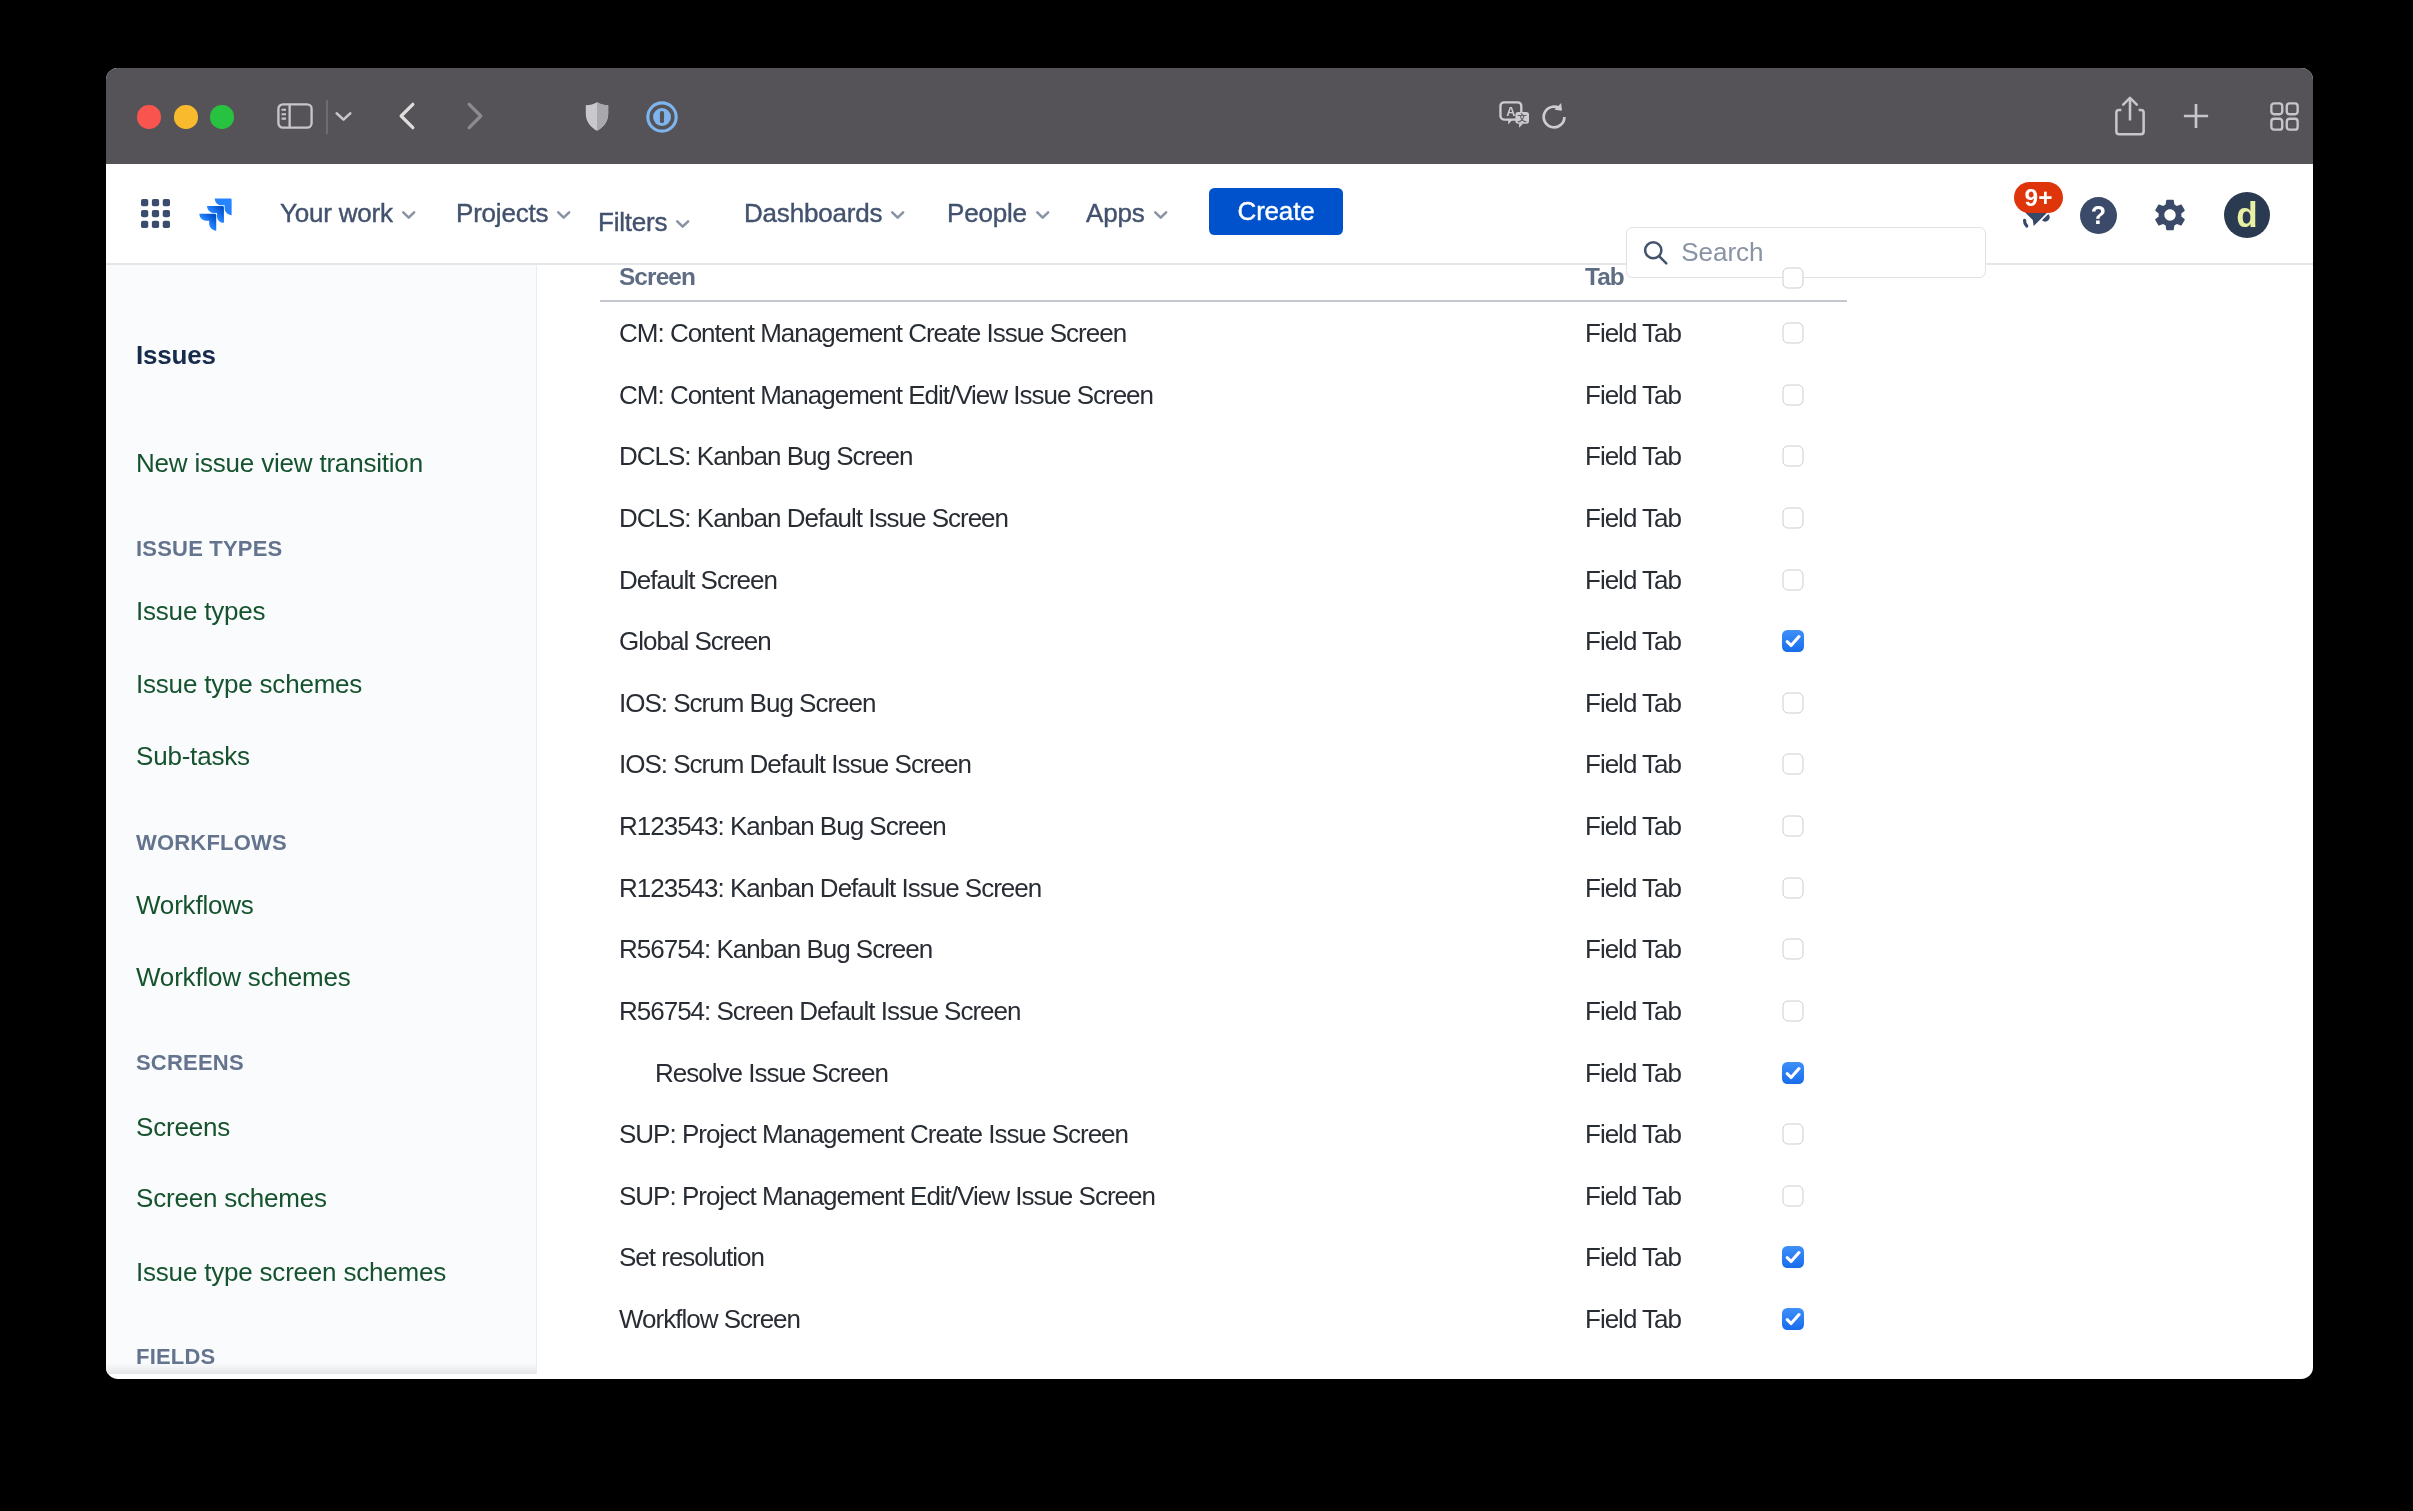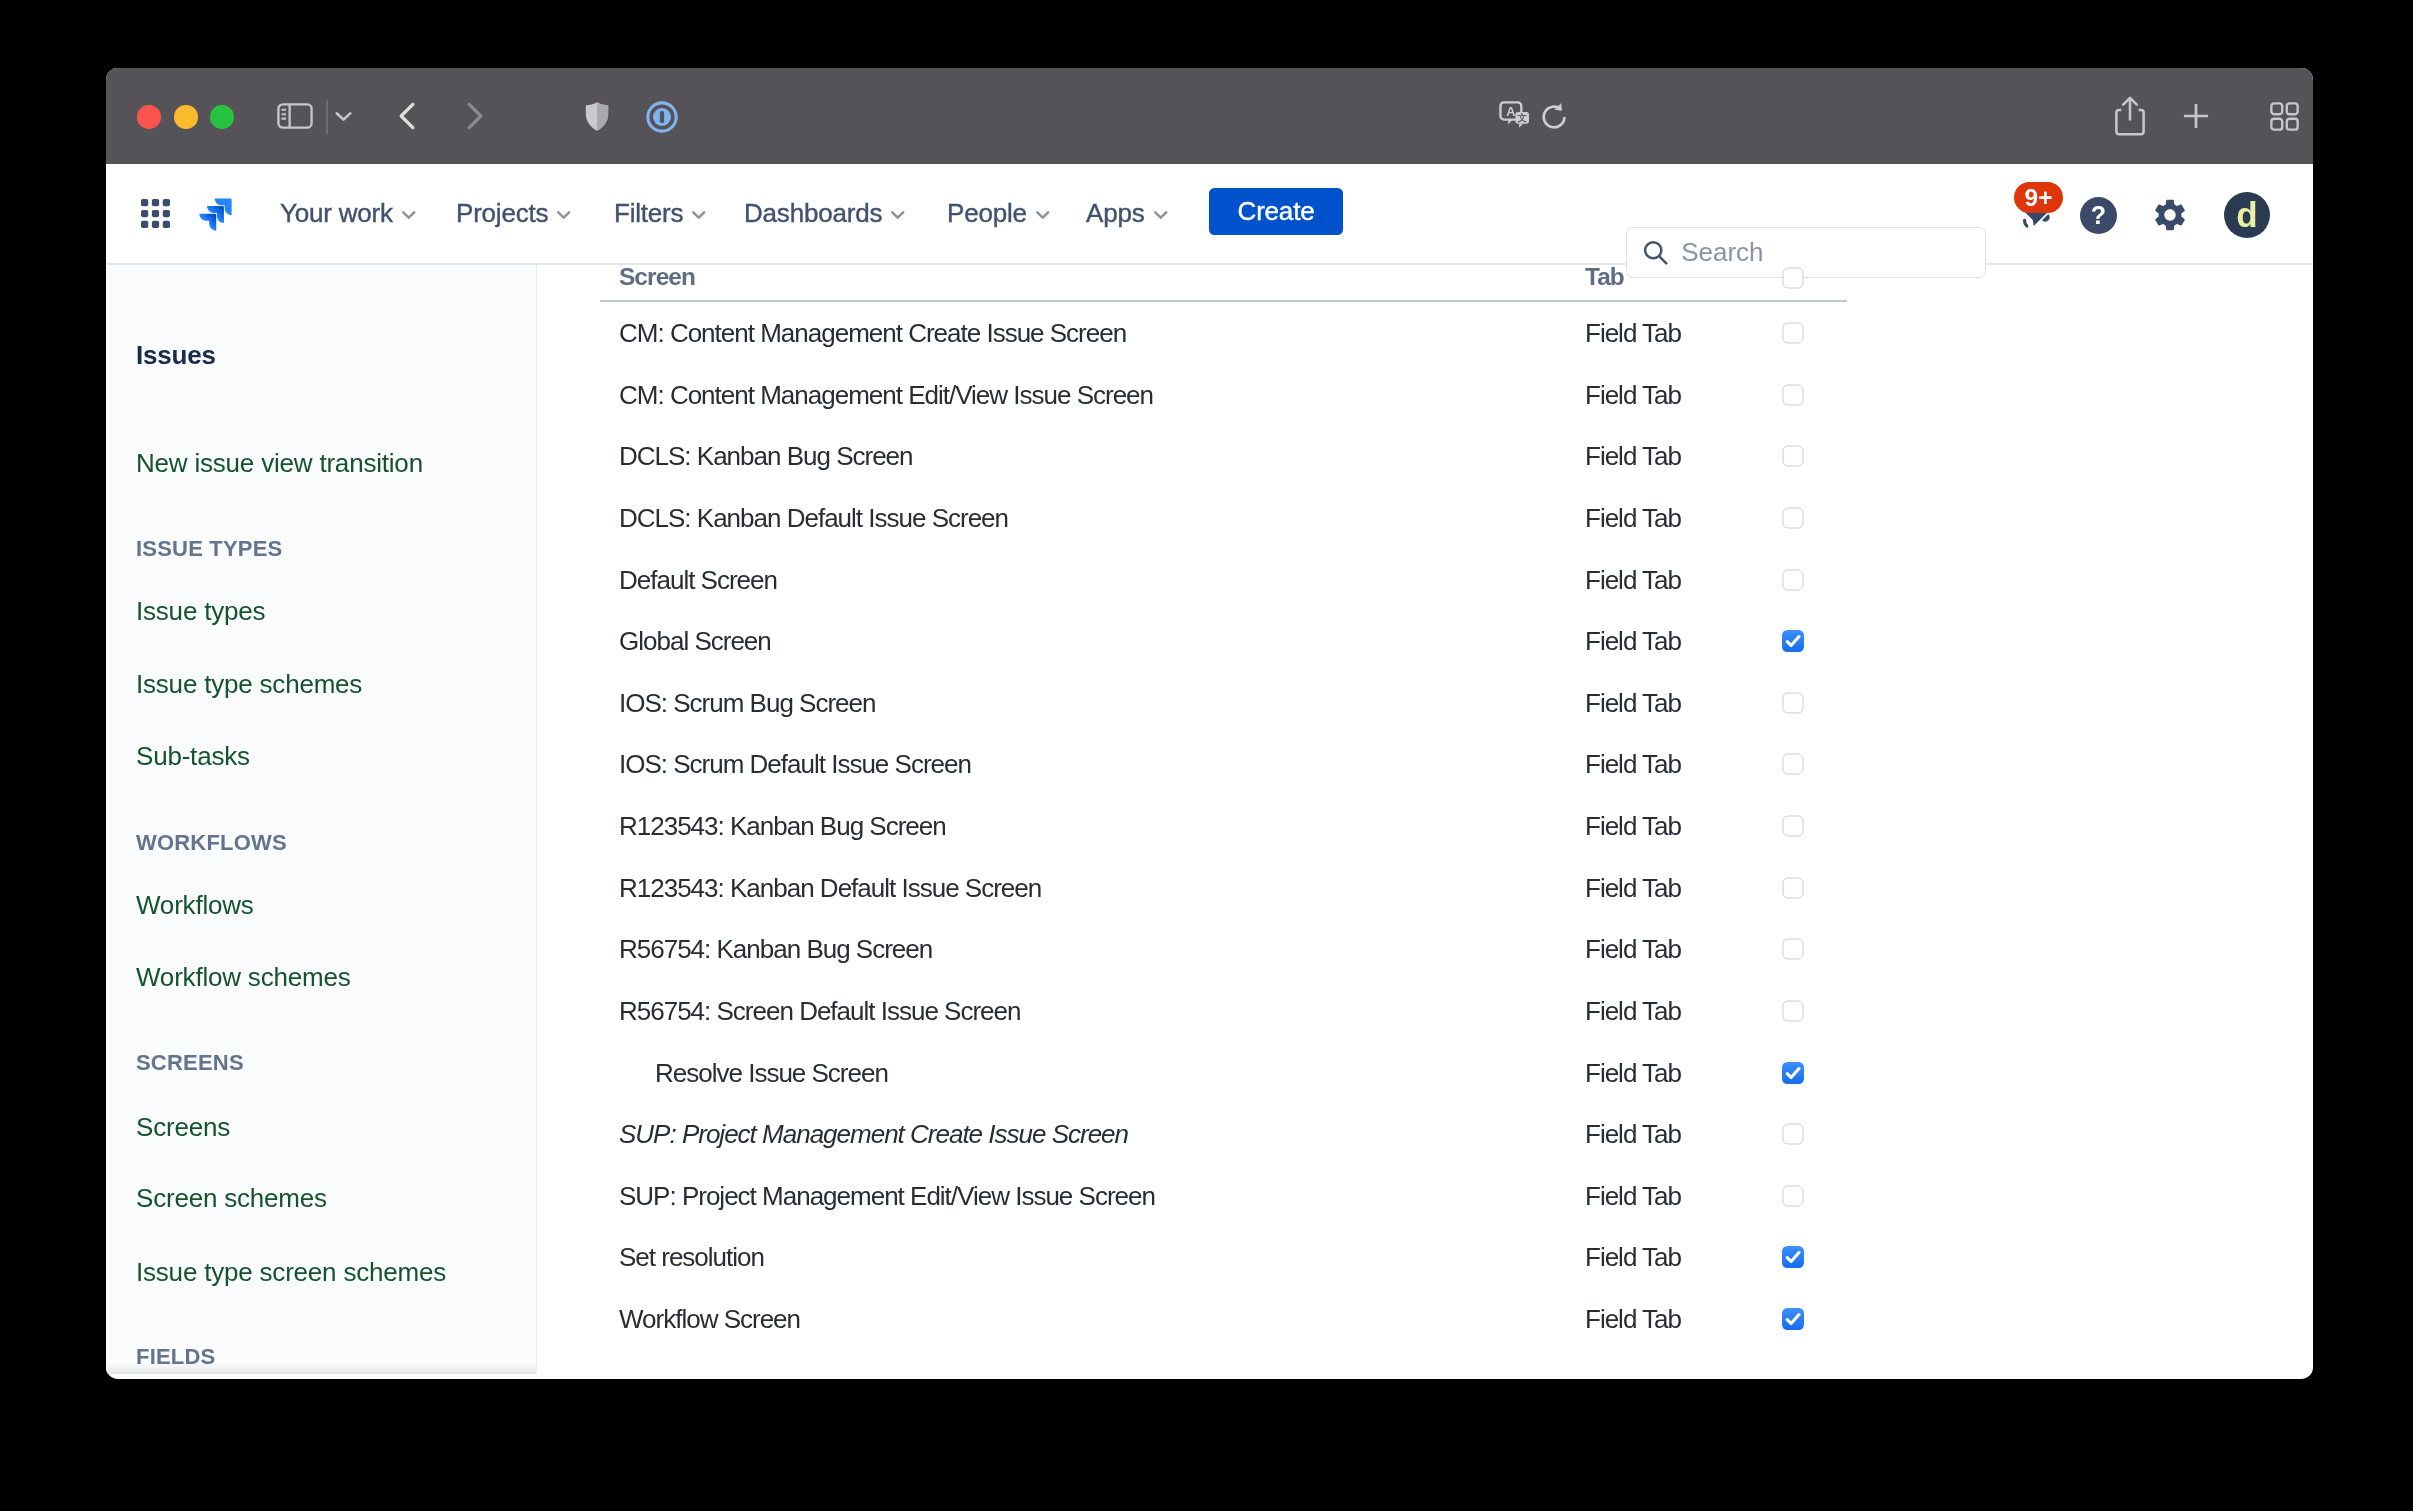--- a/index.html
+++ b/index.html
@@ -155,21 +155,21 @@
       <path fill="url(#jg1)" d="M85.1 39H38.9c0 11.5 9.3 20.9 20.8 20.9h8.5v8.2c0 11.5 9.3 20.8 20.9 20.8V43a4 4 0 0 0-4-4z"></path>
       <path fill="url(#jg2)" d="M62.2 62.1H16c0 11.5 9.3 20.8 20.8 20.8h8.5v8.2c0 11.5 9.3 20.9 20.9 20.9V66.1a4 4 0 0 0-4-4z"></path>
     </svg>
 
     <div class="navitem" style="left:174px;">Your work<svg width="15.4" height="10" viewBox="0 0 17 11">
           <path d="M2.5 2.5 L8.5 8.5 L14.5 2.5" fill="none" stroke="#8993a4" stroke-width="2.8" stroke-linecap="round" stroke-linejoin="round"></path>
         </svg></div>
     <div class="navitem" style="left:350px;">Projects<svg width="15.4" height="10" viewBox="0 0 17 11">
           <path d="M2.5 2.5 L8.5 8.5 L14.5 2.5" fill="none" stroke="#8993a4" stroke-width="2.8" stroke-linecap="round" stroke-linejoin="round"></path>
         </svg></div>
-    <div class="navitem" style="left:508px;">Filters<svg width="15.4" height="10" viewBox="0 0 17 11">
+    <div class="navitem" style="left:492px;margin-top:9px;">Filters<svg width="15.4" height="10" viewBox="0 0 17 11">
           <path d="M2.5 2.5 L8.5 8.5 L14.5 2.5" fill="none" stroke="#8993a4" stroke-width="2.8" stroke-linecap="round" stroke-linejoin="round"></path>
         </svg></div>
     <div class="navitem" style="left:638px;justify-content:center;">Dashboards<svg width="15.4" height="10" viewBox="0 0 17 11">
           <path d="M2.5 2.5 L8.5 8.5 L14.5 2.5" fill="none" stroke="#8993a4" stroke-width="2.8" stroke-linecap="round" stroke-linejoin="round"></path>
         </svg></div>
     <div class="navitem" style="left:841px;">People<svg width="15.4" height="10" viewBox="0 0 17 11">
           <path d="M2.5 2.5 L8.5 8.5 L14.5 2.5" fill="none" stroke="#8993a4" stroke-width="2.8" stroke-linecap="round" stroke-linejoin="round"></path>
         </svg></div>
     <div class="navitem" style="left:980px;">Apps<svg width="15.4" height="10" viewBox="0 0 17 11">
           <path d="M2.5 2.5 L8.5 8.5 L14.5 2.5" fill="none" stroke="#8993a4" stroke-width="2.8" stroke-linecap="round" stroke-linejoin="round"></path>
@@ -269,21 +269,21 @@
     <div class="cell" style="left:513px; top:943px;">R56754: Screen Default Issue Screen</div>
     <div class="cell" style="left:1479px; top:943px;">Field Tab</div>
     <div class="cb" style="left:1687px; top:943px;"></div>
     <div class="cell" style="left:513px; top:1005px;margin-left:36px;">Resolve Issue Screen</div>
     <div class="cell" style="left:1479px; top:1005px;">Field Tab</div>
     <div class="cbc" style="left:1687px; top:1005px;">
         <svg width="16.3" height="14.5" viewBox="0 0 18 16">
           <path d="M2.5 8.5l4.2 4.2L15.5 2.8" fill="none" stroke="#fff" stroke-width="3.4" stroke-linecap="round" stroke-linejoin="round"></path>
         </svg>
       </div>
-    <div class="cell" style="left:513px; top:1066px;font-style:italic;">SUP: Project Management Create Issue Screen</div>
+    <div class="cell" style="left:513px; top:1066px;">SUP: Project Management Create Issue Screen</div>
     <div class="cell" style="left:1479px; top:1066px;">Field Tab</div>
     <div class="cb" style="left:1687px; top:1066px;"></div>
     <div class="cell" style="left:513px; top:1128px;">SUP: Project Management Edit/View Issue Screen</div>
     <div class="cell" style="left:1479px; top:1128px;">Field Tab</div>
     <div class="cb" style="left:1687px; top:1128px;"></div>
     <div class="cell" style="left:513px; top:1189px;">Set resolution</div>
     <div class="cell" style="left:1479px; top:1189px;">Field Tab</div>
     <div class="cbc" style="left:1687px; top:1189px;">
         <svg width="16.3" height="14.5" viewBox="0 0 18 16">
           <path d="M2.5 8.5l4.2 4.2L15.5 2.8" fill="none" stroke="#fff" stroke-width="3.4" stroke-linecap="round" stroke-linejoin="round"></path>

